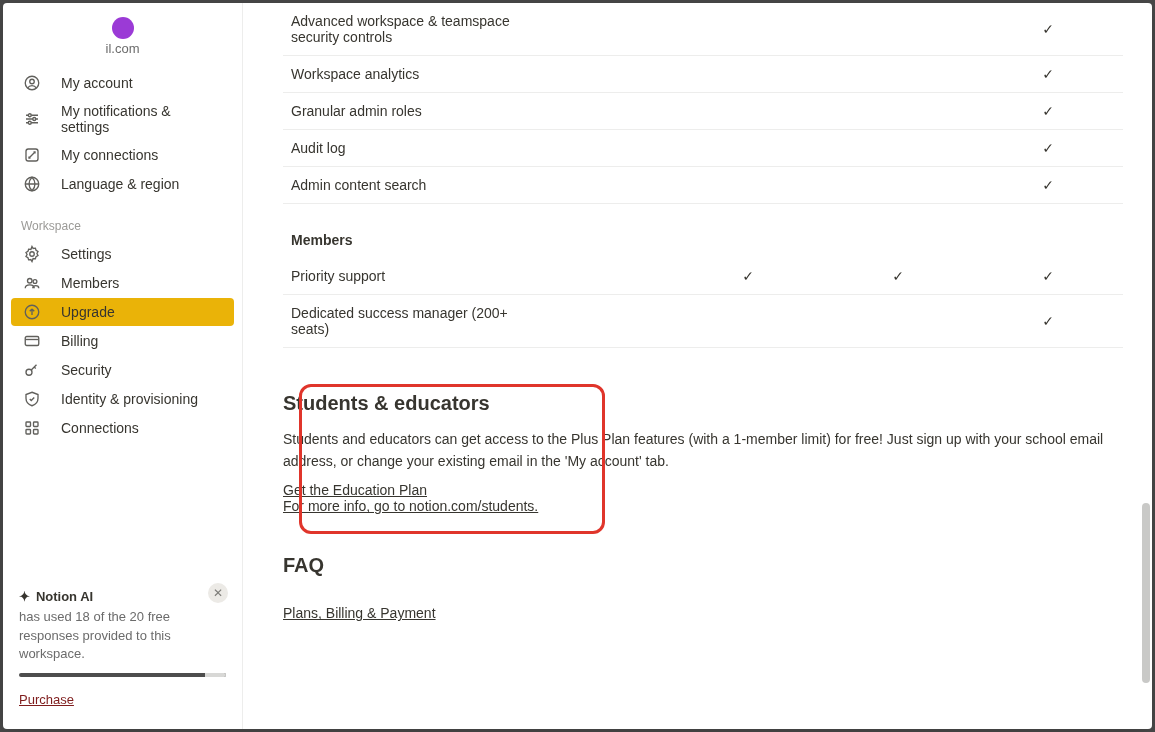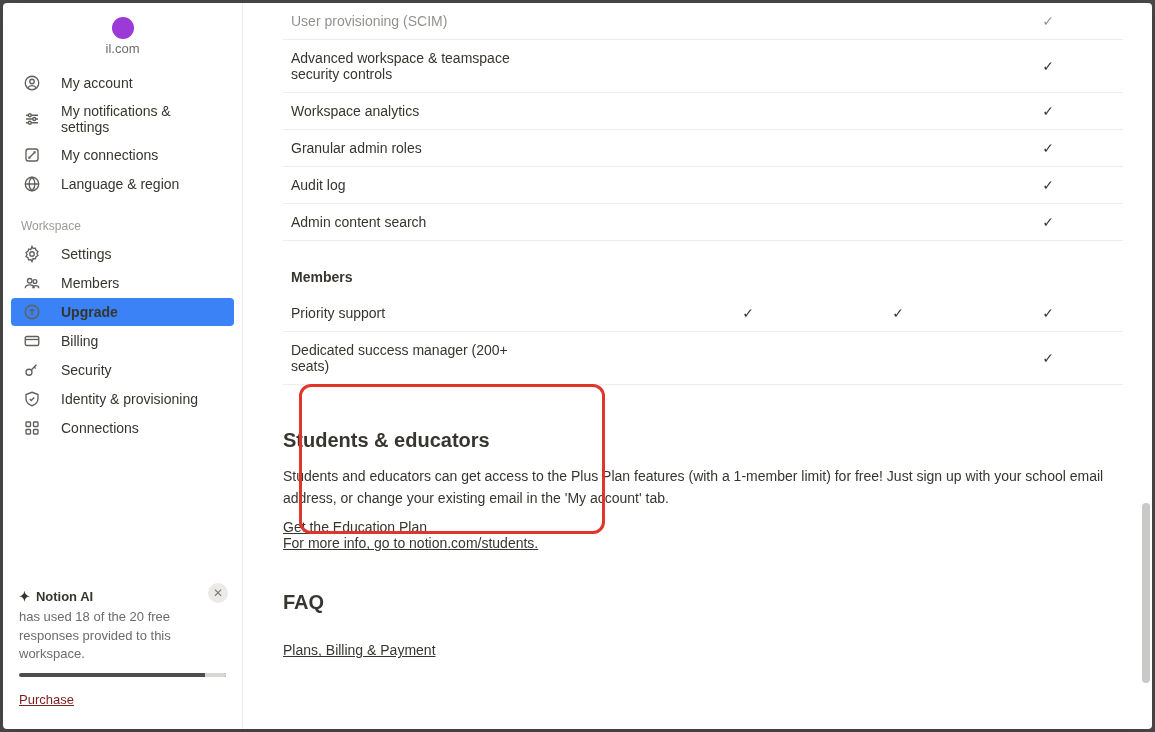--- a/index.html
+++ b/index.html
@@ -49,21 +49,21 @@
     color: #9b9a97; font-size: 12px; padding: 10px 14px 4px 14px;
   }
   .nav-item {
     display: flex; align-items: center; gap: 20px;
     padding: 5px 12px; margin: 1px 4px;
     border-radius: 4px;
     color: #37352f;
     cursor: pointer;
     font-size: 14px;
   }
-  .nav-item.active { background: #3b82f6; font-weight: 700; }
+  .nav-item.active { background: #eab308; font-weight: 400; }
   .nav-icon { width: 18px; height: 18px; flex: 0 0 18px; color: #61605c; }
   .nav-icon svg { width: 18px; height: 18px; display: block; }
   .sidebar-footer {
     margin-top: auto;
     padding: 10px 12px 14px 12px;
     position: relative;
   }
   .ai-close {
     position: absolute; top: 4px; right: 10px;
     width: 20px; height: 20px; border-radius: 50%;
@@ -248,27 +248,20 @@
       <div class="ai-desc">has used 18 of the 20 free responses provided to this workspace.</div>
       <div class="ai-bar"></div>
       <a class="ai-purchase">Purchase</a>
     </div>
   </aside>
 
   <main class="main">
     <div class="content">
       <table class="feature">
         <tbody>
-            <tr style="opacity:.55">
-          <td class="label">User provisioning (SCIM)</td>
-          <td class="col"></td>
-          <td class="col"></td>
-          <td class="col"></td>
-          <td class="col"><span class="check"></span></td>
-        </tr>
         <tr>
           <td class="label">Advanced workspace &amp; teamspace security controls</td>
           <td class="col"></td>
               <td class="col"></td>
               <td class="col"></td>
           <td class="col"><span class="check"></span></td>
         </tr>
         <tr>
           <td class="label">Workspace analytics</td>
           <td class="col"></td>

